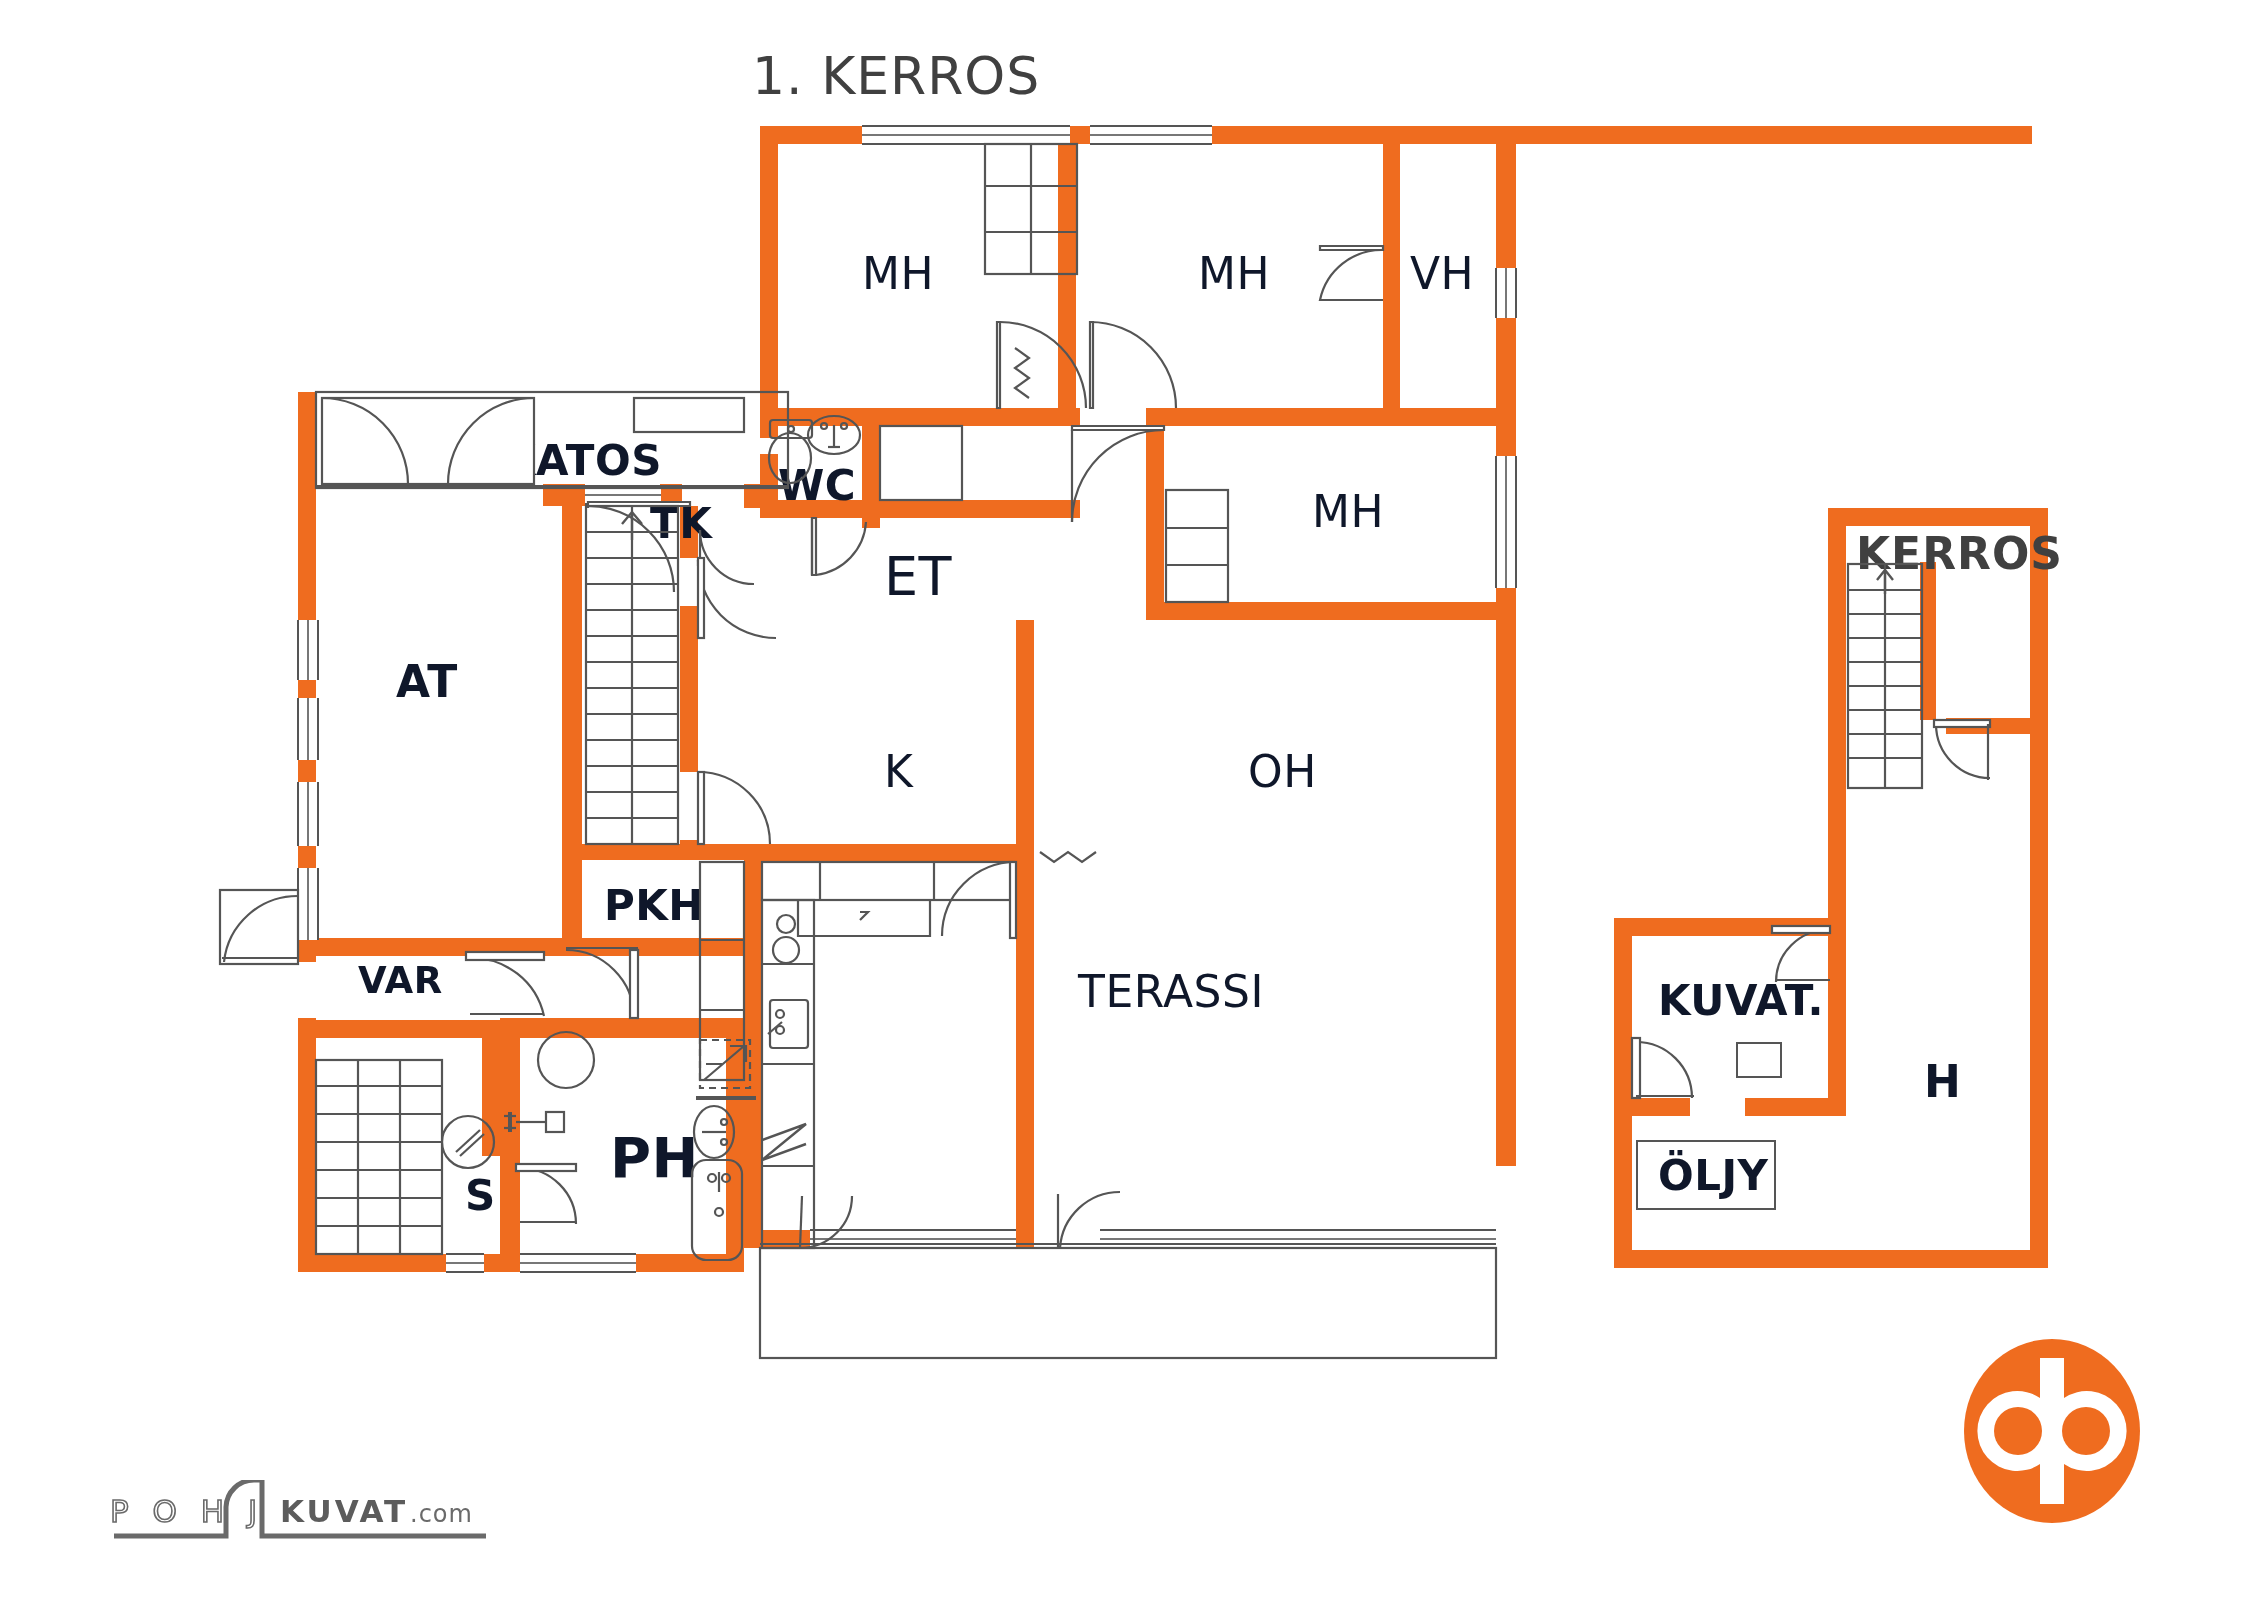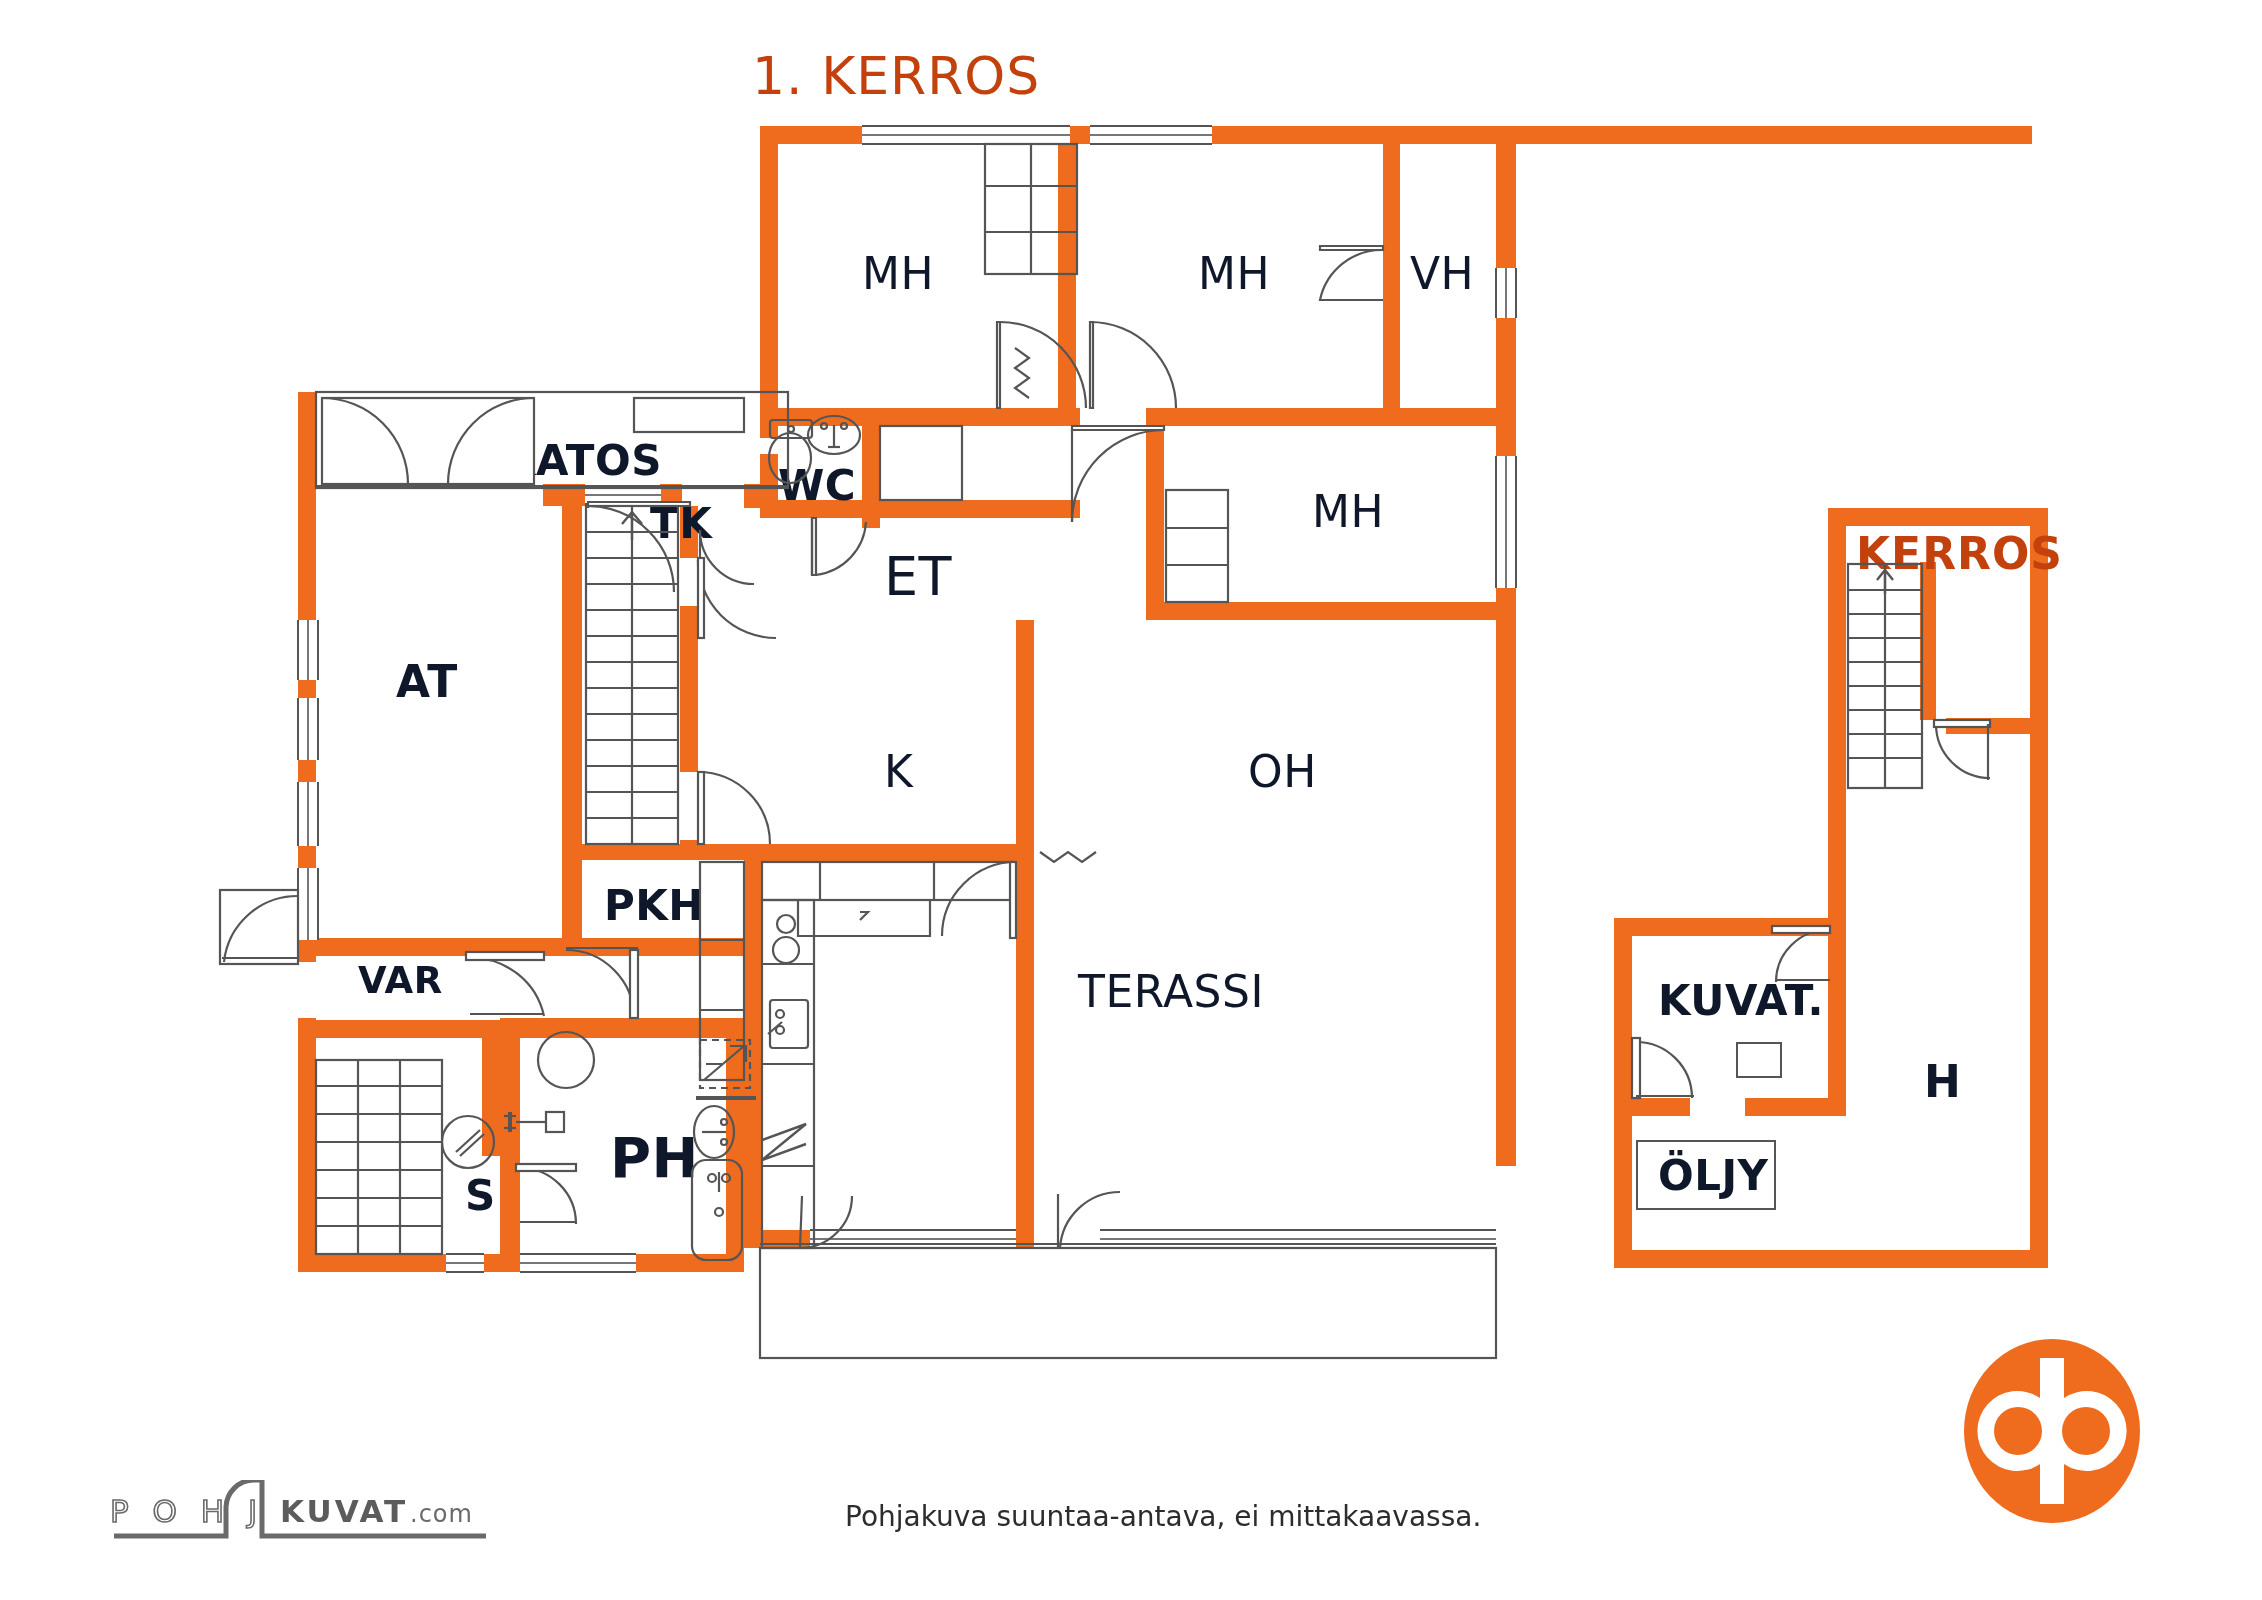--- a/index.html
+++ b/index.html
@@ -6,21 +6,21 @@
   body{width:2262px;height:1600px;position:relative;overflow:hidden;
        font-family:"DejaVu Sans","Liberation Sans",sans-serif;}
 
   #stage{position:absolute;left:0;top:0;width:2262px;height:1600px;}
 
   
   .w{position:absolute;background:#ef6c1f;}        
   .box{position:absolute;border:2px solid #555;box-sizing:border-box;background:#fff;}
   .lbl{position:absolute;color:#0f172a;font-weight:400;white-space:nowrap;
        letter-spacing:.5px;line-height:1;}
-  .title{position:absolute;color:#c2410c;white-space:nowrap;letter-spacing:1px;}
+  .title{position:absolute;color:#404040;white-space:nowrap;letter-spacing:1px;}
 
   
   .win-h{position:absolute;background:#ffffff;border-top:2px solid #555;border-bottom:2px solid #555;box-sizing:border-box;}
   .win-h:after{content:"";position:absolute;left:0;right:0;top:50%;height:2px;background:#777;transform:translateY(-1px);}
   .win-v{position:absolute;background:#ffffff;border-left:2px solid #555;border-right:2px solid #555;box-sizing:border-box;}
   .win-v:after{content:"";position:absolute;top:0;bottom:0;left:50%;width:2px;background:#777;transform:translateX(-1px);}
 
   svg.ov{position:absolute;left:0;top:0;width:2262px;height:1600px;overflow:visible;pointer-events:none;}
 
   
@@ -417,21 +417,20 @@
 
       <g>
         <path d="M 1636 1042 A 56 56 0 0 1 1692 1098"></path>
         <rect x="1632" y="1038" width="8" height="60" fill="#fff"></rect>
         <line x1="1636" y1="1096" x2="1694" y2="1096"></line>
       </g>
 
     </g>
   </svg>
 
-  <div id="footer-note" style="left:845px;top:1500px;font-size:28px;">Pohjakuva suuntaa-antava, ei mittakaavassa.</div>
 
   <div id="pohja">
     <svg viewBox="0 0 380 80" width="380" height="80">
       <text x="0" y="42" font-family="DejaVu Sans, Liberation Sans, sans-serif" font-size="31" letter-spacing="7" fill="none" stroke="#6a6a6a" stroke-width="1.6">P O H J</text>
       <text x="170" y="42" font-family="DejaVu Sans, Liberation Sans, sans-serif" font-size="31" letter-spacing="3" font-weight="bold" fill="#5c5c5c">KUVAT</text>
       <text x="300" y="42" font-family="DejaVu Sans, Liberation Sans, sans-serif" font-size="24" letter-spacing="1" fill="#6a6a6a">.com</text>
       <path d="M 4 56 L 116 56 L 116 27 A 28 28 0 0 1 144 0 L 152 0 L 152 56 L 376 56" fill="none" stroke="#6a6a6a" stroke-width="5"></path>
     </svg>
   </div>
 

